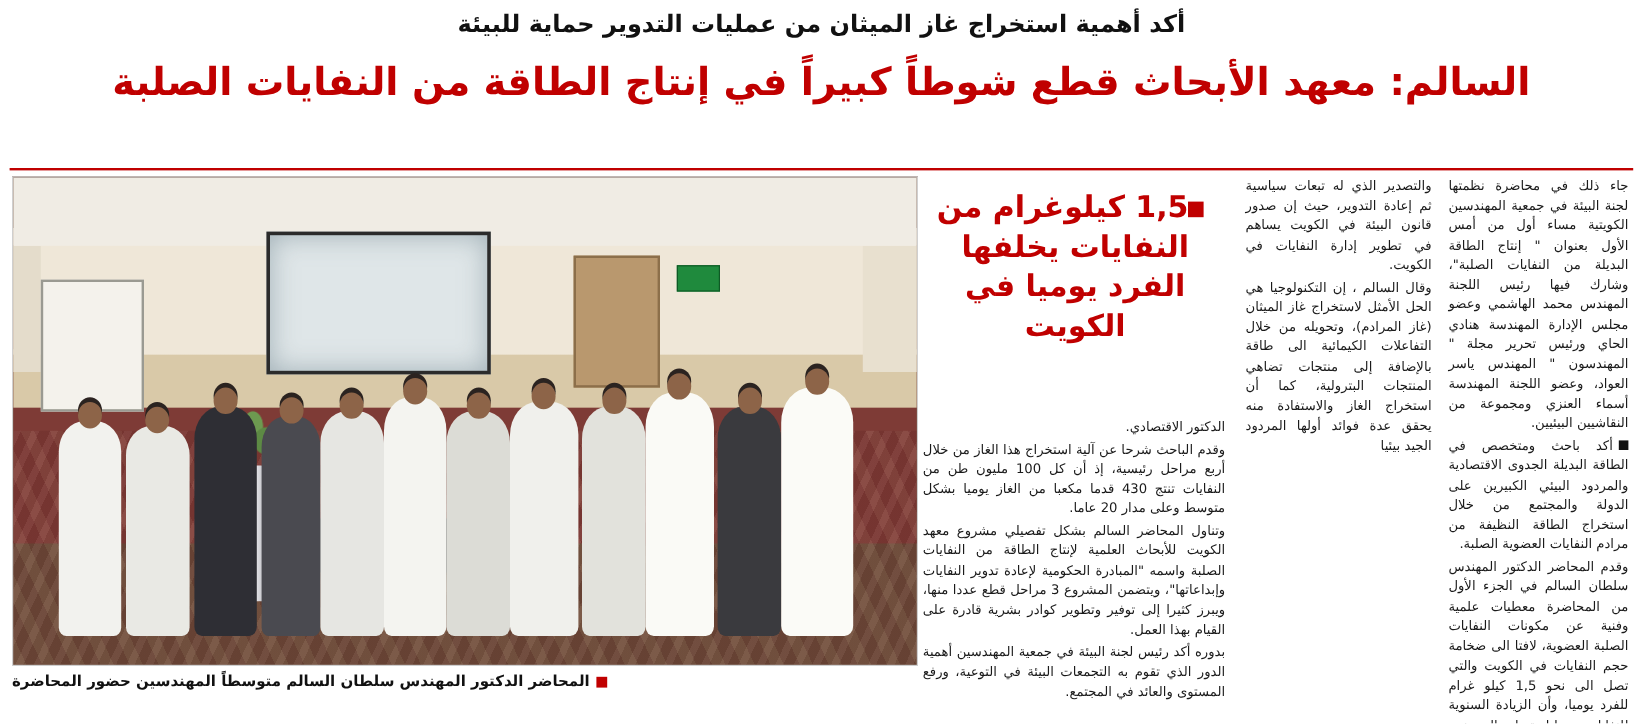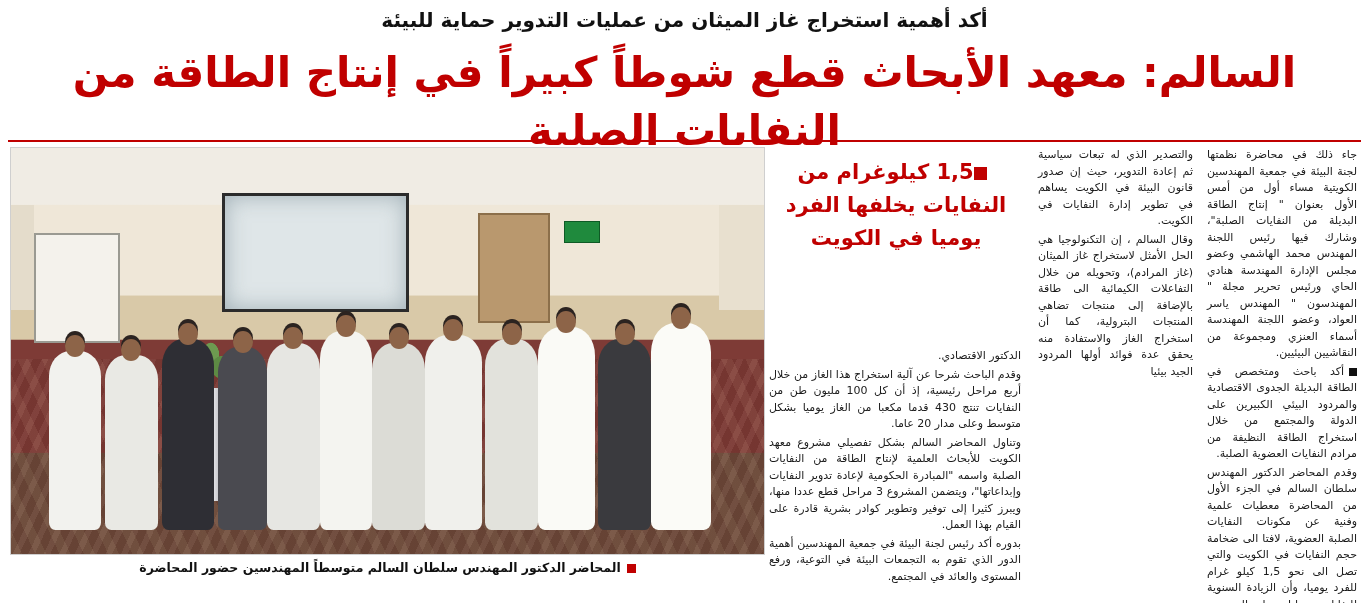--- a/index.html
+++ b/index.html
@@ -34,22 +34,22 @@
     letter-spacing: 0px;
   }
   .headline {
     position: absolute;
     top: 44px;
     left: 0;
     width: 1369px;
     text-align: center;
     font-family: "DejaVu Sans", sans-serif;
     font-weight: bold;
-    font-size: 42px;
-    line-height: 58px;
+    font-size: 32px;
+    line-height: 48px;
     color: #c00000;
     direction: rtl;
   }
   .rule {
     position: absolute;
     top: 140px;
     left: 8px;
     width: 1353px;
     height: 2px;
     background: #c00000;
@@ -191,21 +191,21 @@
     border-radius: 50%;
     background: #8d6448;
     box-shadow: 0 -4px 0 0 #2b2320;
   }
 
   .photo-caption {
     position: absolute;
     top: 560px;
     left: 10px;
     width: 755px;
-    text-align: center;
+    text-align: left;
     font-size: 12.5px;
     color: #111;
     direction: rtl;
     font-weight: bold;
   }
   .cap-square {
     display: inline-block;
     width: 9px;
     height: 9px;
     background: #c00000;
@@ -232,21 +232,21 @@
 
   .pullquote {
     position: absolute;
     top: 156px;
     right: 348px;
     width: 250px;
     direction: rtl;
     text-align: center;
     font-family: "DejaVu Sans", sans-serif;
     font-weight: bold;
-    font-size: 21px;
+    font-size: 25px;
     line-height: 33px;
     color: #c00000;
   }
   .pq-square {
     display: inline-block;
     width: 13px;
     height: 13px;
     background: #c00000;
     margin-right: 8px;
     vertical-align: middle;

